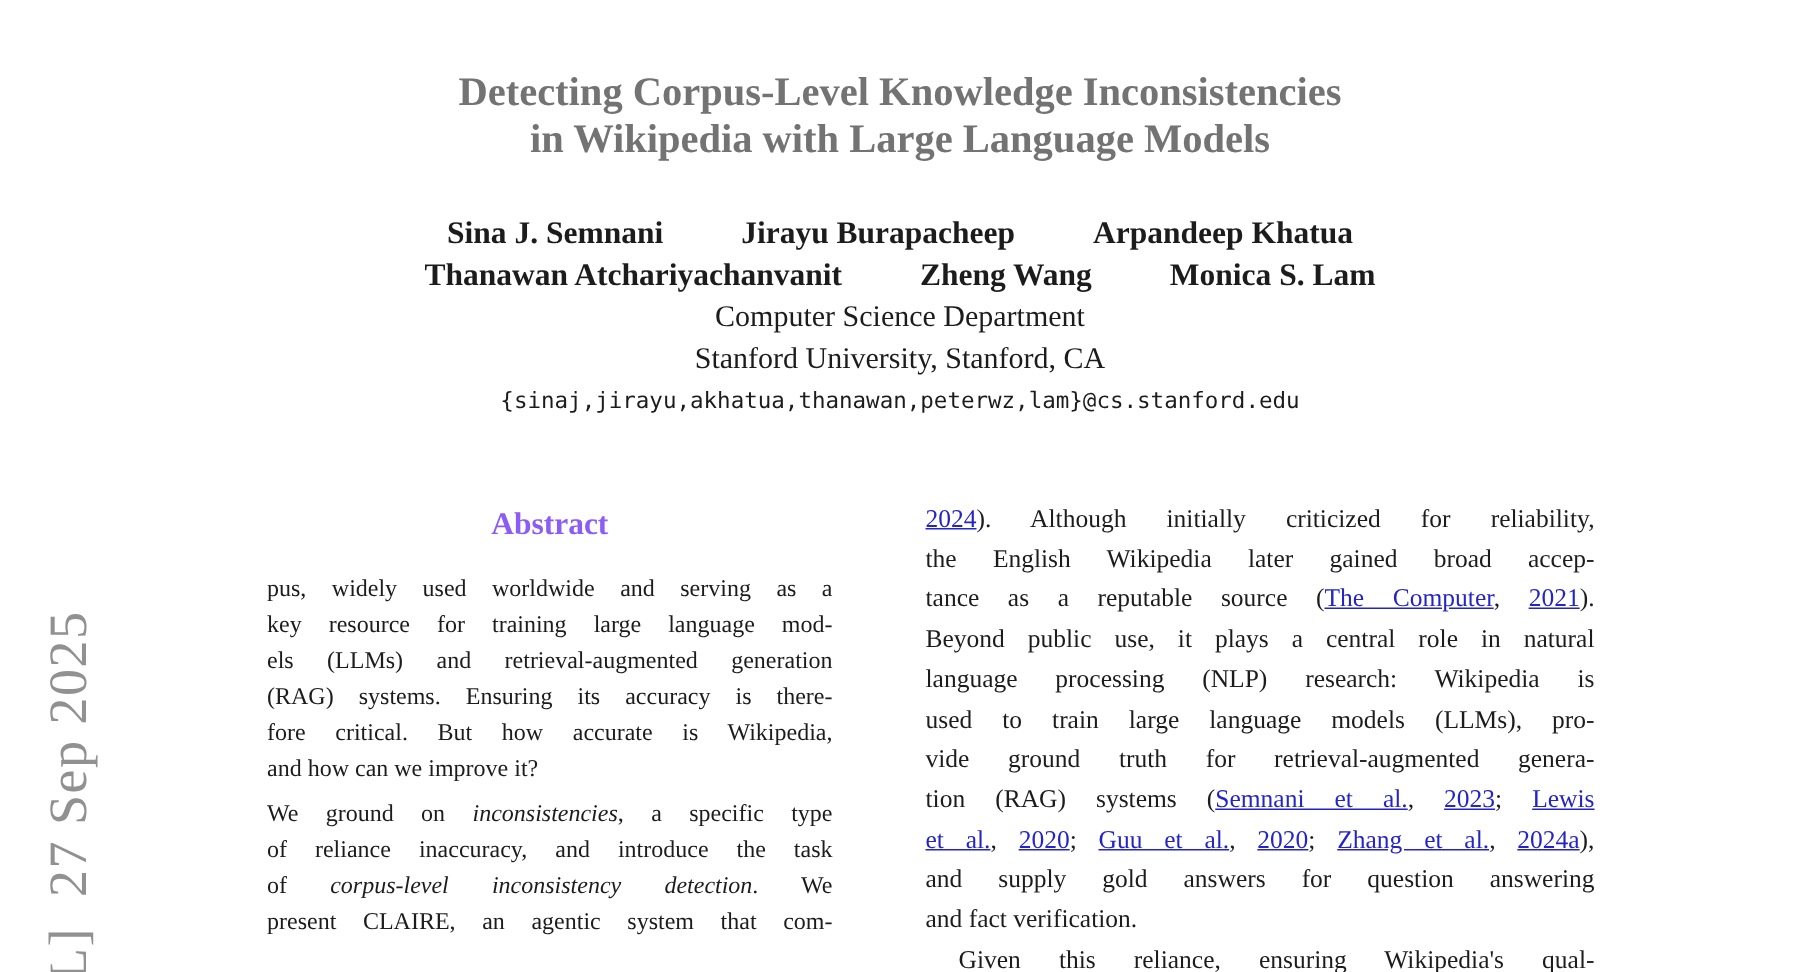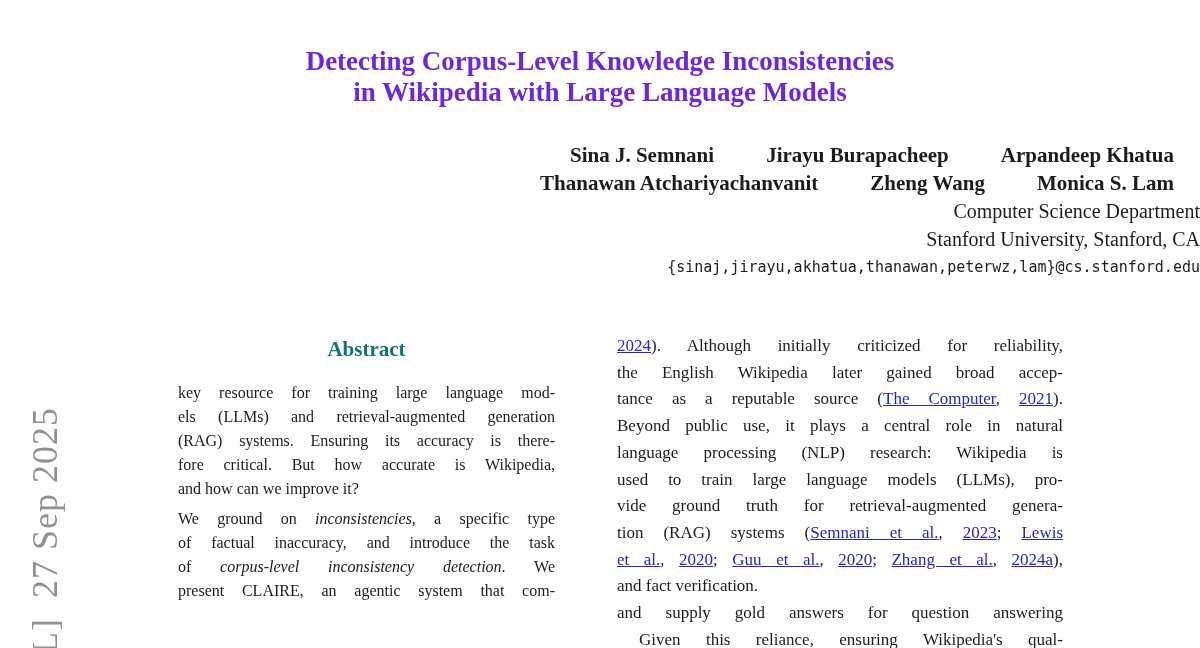--- a/index.html
+++ b/index.html
@@ -25,28 +25,28 @@
   }
   .title-block {
     position: absolute;
     top: 46px;
     left: 0;
     width: 1200px;
     text-align: center;
     font-size: 27px;
     font-weight: bold;
     line-height: 31px;
-    color: #6d28d9;
+    color: #737373;
   }
   .author-block {
     position: absolute;
     top: 141px;
     left: 0;
     width: 1200px;
-    text-align: right;
+    text-align: center;
     line-height: 28px;
   }
   .author-row { font-size: 21px; font-weight: bold; }
   .author-name { display: inline-block; margin: 0 26px; }
   .affil-line { font-size: 20px; font-weight: normal; }
   .email-line {
     font-family: "DejaVu Sans Mono", "Liberation Mono", monospace;
     font-size: 15px;
     font-weight: normal;
   }
@@ -55,21 +55,21 @@
     left: 178px;
     top: 337px;
     width: 377px;
   }
   .abstract-heading {
     text-align: center;
     font-weight: bold;
     font-size: 21px;
     line-height: 24px;
     margin: 0 0 20px 0;
-    color: #0f766e;
+    color: #8b5cf6;
   }
   .abstract-body { font-size: 16px; line-height: 24px; }
   .para + .para { margin-top: 6px; }
   .intro-col {
     position: absolute;
     left: 617px;
     top: 333px;
     width: 446px;
     font-size: 17px;
     line-height: 26.7px;
@@ -101,43 +101,44 @@
     </div>
     <div class="affil-line">Computer Science Department</div>
     <div class="affil-line">Stanford University, Stanford, CA</div>
     <div class="email-line">{sinaj,jirayu,akhatua,thanawan,peterwz,lam}@cs.stanford.edu</div>
   </div>
 
   <div class="abstract-col">
     <div class="abstract-heading">Abstract</div>
     <div class="abstract-body">
       <div class="para">
+          <div class="tline"><span>pus, widely used worldwide and serving as a</span></div>
           <div class="tline"><span>key resource for training large language mod-</span></div>
           <div class="tline"><span>els (LLMs) and retrieval-augmented generation</span></div>
           <div class="tline"><span>(RAG) systems. Ensuring its accuracy is there-</span></div>
           <div class="tline"><span>fore critical. But how accurate is Wikipedia,</span></div>
           <div class="tline flush"><span>and how can we improve it?</span></div>
         </div>
       <div class="para">
           <div class="tline"><span>We ground on </span><span class="italic">inconsistencies</span><span>, a specific type</span></div>
-          <div class="tline"><span>of factual inaccuracy, and introduce the task</span></div>
+          <div class="tline"><span>of reliance inaccuracy, and introduce the task</span></div>
           <div class="tline"><span>of </span><span class="italic">corpus-level inconsistency detection</span><span>. We</span></div>
           <div class="tline"><span>present CLAIRE, an agentic system that com-</span></div>
         </div>
     </div>
   </div>
 
   <div class="intro-col">
       <div class="tline"><span class="link">2024</span><span>). Although initially criticized for reliability,</span></div>
       <div class="tline"><span>the English Wikipedia later gained broad accep-</span></div>
       <div class="tline"><span>tance as a reputable source (</span><span class="link">The Computer</span><span>, </span><span class="link">2021</span><span>).</span></div>
       <div class="tline"><span>Beyond public use, it plays a central role in natural</span></div>
       <div class="tline"><span>language processing (NLP) research: Wikipedia is</span></div>
       <div class="tline"><span>used to train large language models (LLMs), pro-</span></div>
       <div class="tline"><span>vide ground truth for retrieval-augmented genera-</span></div>
       <div class="tline"><span>tion (RAG) systems (</span><span class="link">Semnani et al.</span><span>, </span><span class="link">2023</span><span>; </span><span class="link">Lewis</span></div>
       <div class="tline"><span class="link">et al.</span><span>, </span><span class="link">2020</span><span>; </span><span class="link">Guu et al.</span><span>, </span><span class="link">2020</span><span>; </span><span class="link">Zhang et al.</span><span>, </span><span class="link">2024a</span><span>),</span></div>
+      <div class="tline"><span>and supply gold answers for question answering</span></div>
       <div class="tline flush"><span>and fact verification.</span></div>
-      <div class="tline"><span>and supply gold answers for question answering</span></div>
       <div class="tline indent"><span>Given this reliance, ensuring Wikipedia's qual-</span></div>
     </div>
 
 </div>
 
 </body></html>

